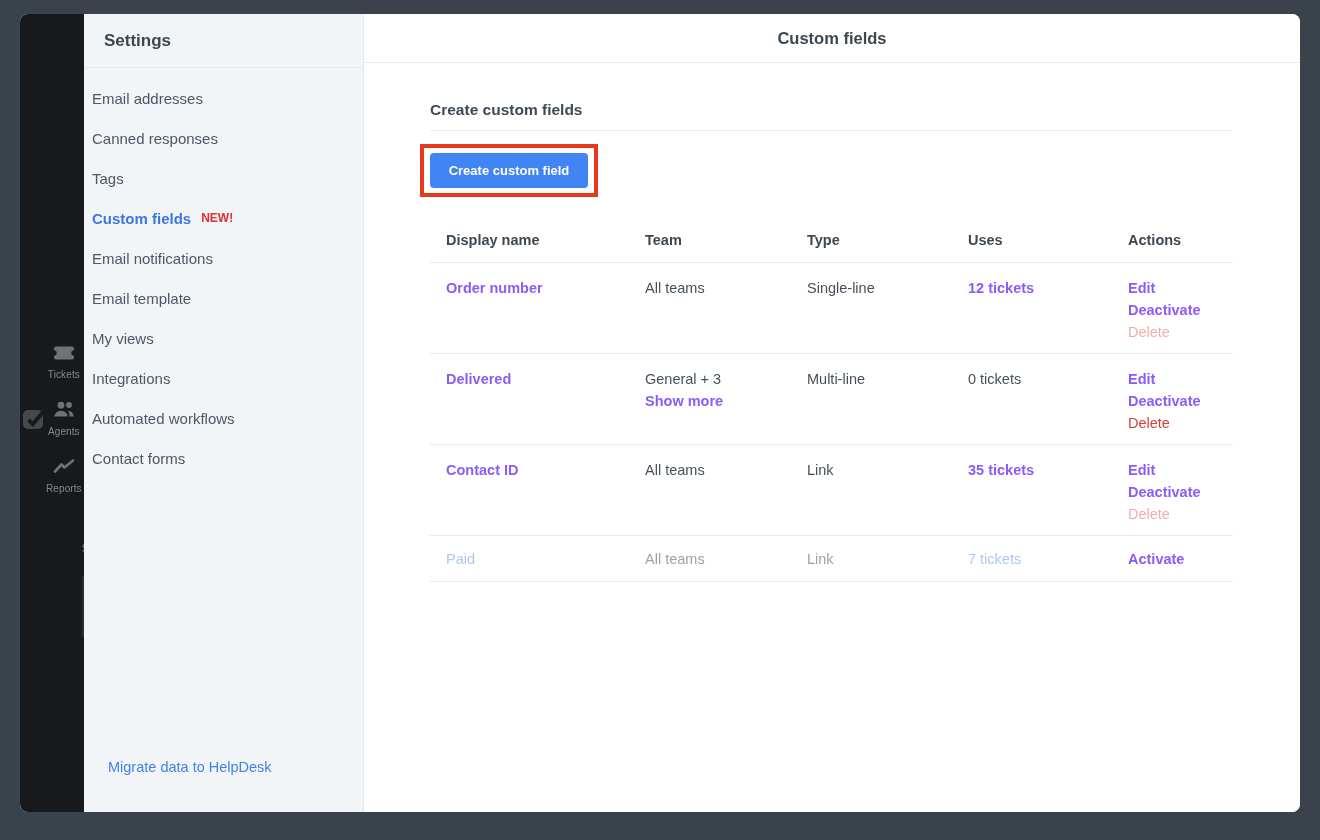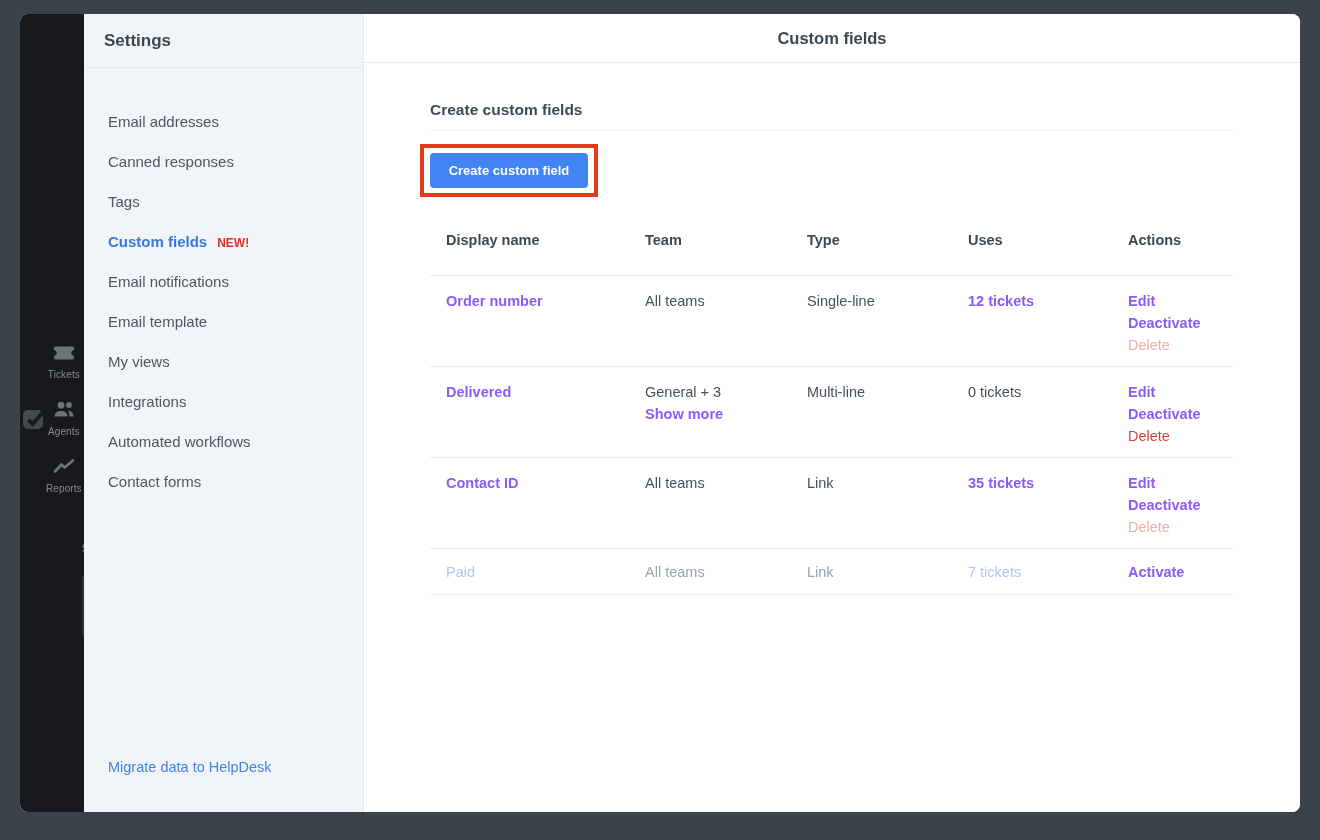--- a/index.html
+++ b/index.html
@@ -18,21 +18,21 @@
   .rail-item.active .lbl{color:#f2f3f4;}
   .rail-bottom{margin-top:auto;width:100%;display:flex;flex-direction:column;align-items:center;gap:12px;}
   .rail-divider{width:40px;height:1px;background:#3a3e43;margin:13px 0 14px;}
   .avatar{width:32px;height:32px;border-radius:50%;margin-bottom:18px;overflow:hidden;cursor:pointer;}
 
   
   .panel{width:280px;background:#f1f5f8;border-right:1px solid #e3e8ec;display:flex;flex-direction:column;flex-shrink:0;}
   .panel-header{height:54px;border-bottom:1px solid #e4e9ed;display:flex;align-items:center;padding-left:20px;flex-shrink:0;}
   .panel-title{font-size:17px;font-weight:700;color:#3b4751;}
   .menu{padding-top:22px;}
-  .menu-item{height:40px;display:flex;align-items:flex-end;padding-left:24px;font-size:15px;color:#4d5863;cursor:pointer;}
+  .menu-item{height:40px;display:flex;align-items:flex-start;padding-left:8px;font-size:15px;color:#4d5863;cursor:pointer;}
   .menu-item.active span:first-child{color:#3b76e3;font-weight:700;}
   .badge{font-size:12px;font-weight:700;color:#de3030;margin-left:10px;margin-top:1px;}
   .panel-footer{margin-top:auto;padding:0 0 37px 24px;font-size:14.5px;}
   .panel-footer a{color:#4382e4;}
 
   
   .main{flex:1;background:#fff;display:flex;flex-direction:column;min-width:0;}
   .main-header{height:49px;border-bottom:1px solid #e6eaee;display:flex;align-items:center;justify-content:center;flex-shrink:0;}
   .main-title{font-size:16.5px;font-weight:700;color:#3b4751;}
   .content{padding:36px 67px 0 66px;}
@@ -40,21 +40,21 @@
   .section-rule{border:none;border-top:1px solid #eceff2;margin:9px 0 8px;}
   .desc{font-size:14.5px;color:#545f6a;line-height:26px;max-width:810px;}
   .desc a{color:#4382e4;}
 
   .annotation-box{display:inline-block;border:4px solid #e7391d;padding:5px 6px;margin:5px 0 0 -10px;}
   .primary-btn{width:158px;height:35px;background:#4184f4;border:none;border-radius:4px;color:#fff;font-size:13px;font-weight:700;font-family:"Liberation Sans",sans-serif;cursor:pointer;}
 
   
   .tbl{width:803px;margin-top:27px;}
   .tbl-header,.tbl-row{display:grid;grid-template-columns:215px 162px 161px 160px 105px;}
-  .tbl-header{padding:8px 0 27px;border-bottom:1px solid #e8ecef;}
+  .tbl-header{padding:8px 0 14px;border-bottom:1px solid #e8ecef;}
   .th{font-size:14.5px;font-weight:700;color:#3d4852;}
   .tbl-row{padding:14px 0 10px;border-bottom:1px solid #e8ecef;}
   .tbl-row.compact{padding:12px 0 11px;}
   .cell{font-size:14.5px;line-height:22px;}
   .cell.first,.th.first{padding-left:16px;}
   .cell a{display:block;}
   .s-link{color:#8b5cf6;font-weight:bold;}
   .s-link-muted{color:#abc8f4;}
   .s-text{color:#46515c;}
   .s-text-muted{color:#9ba3ab;}

